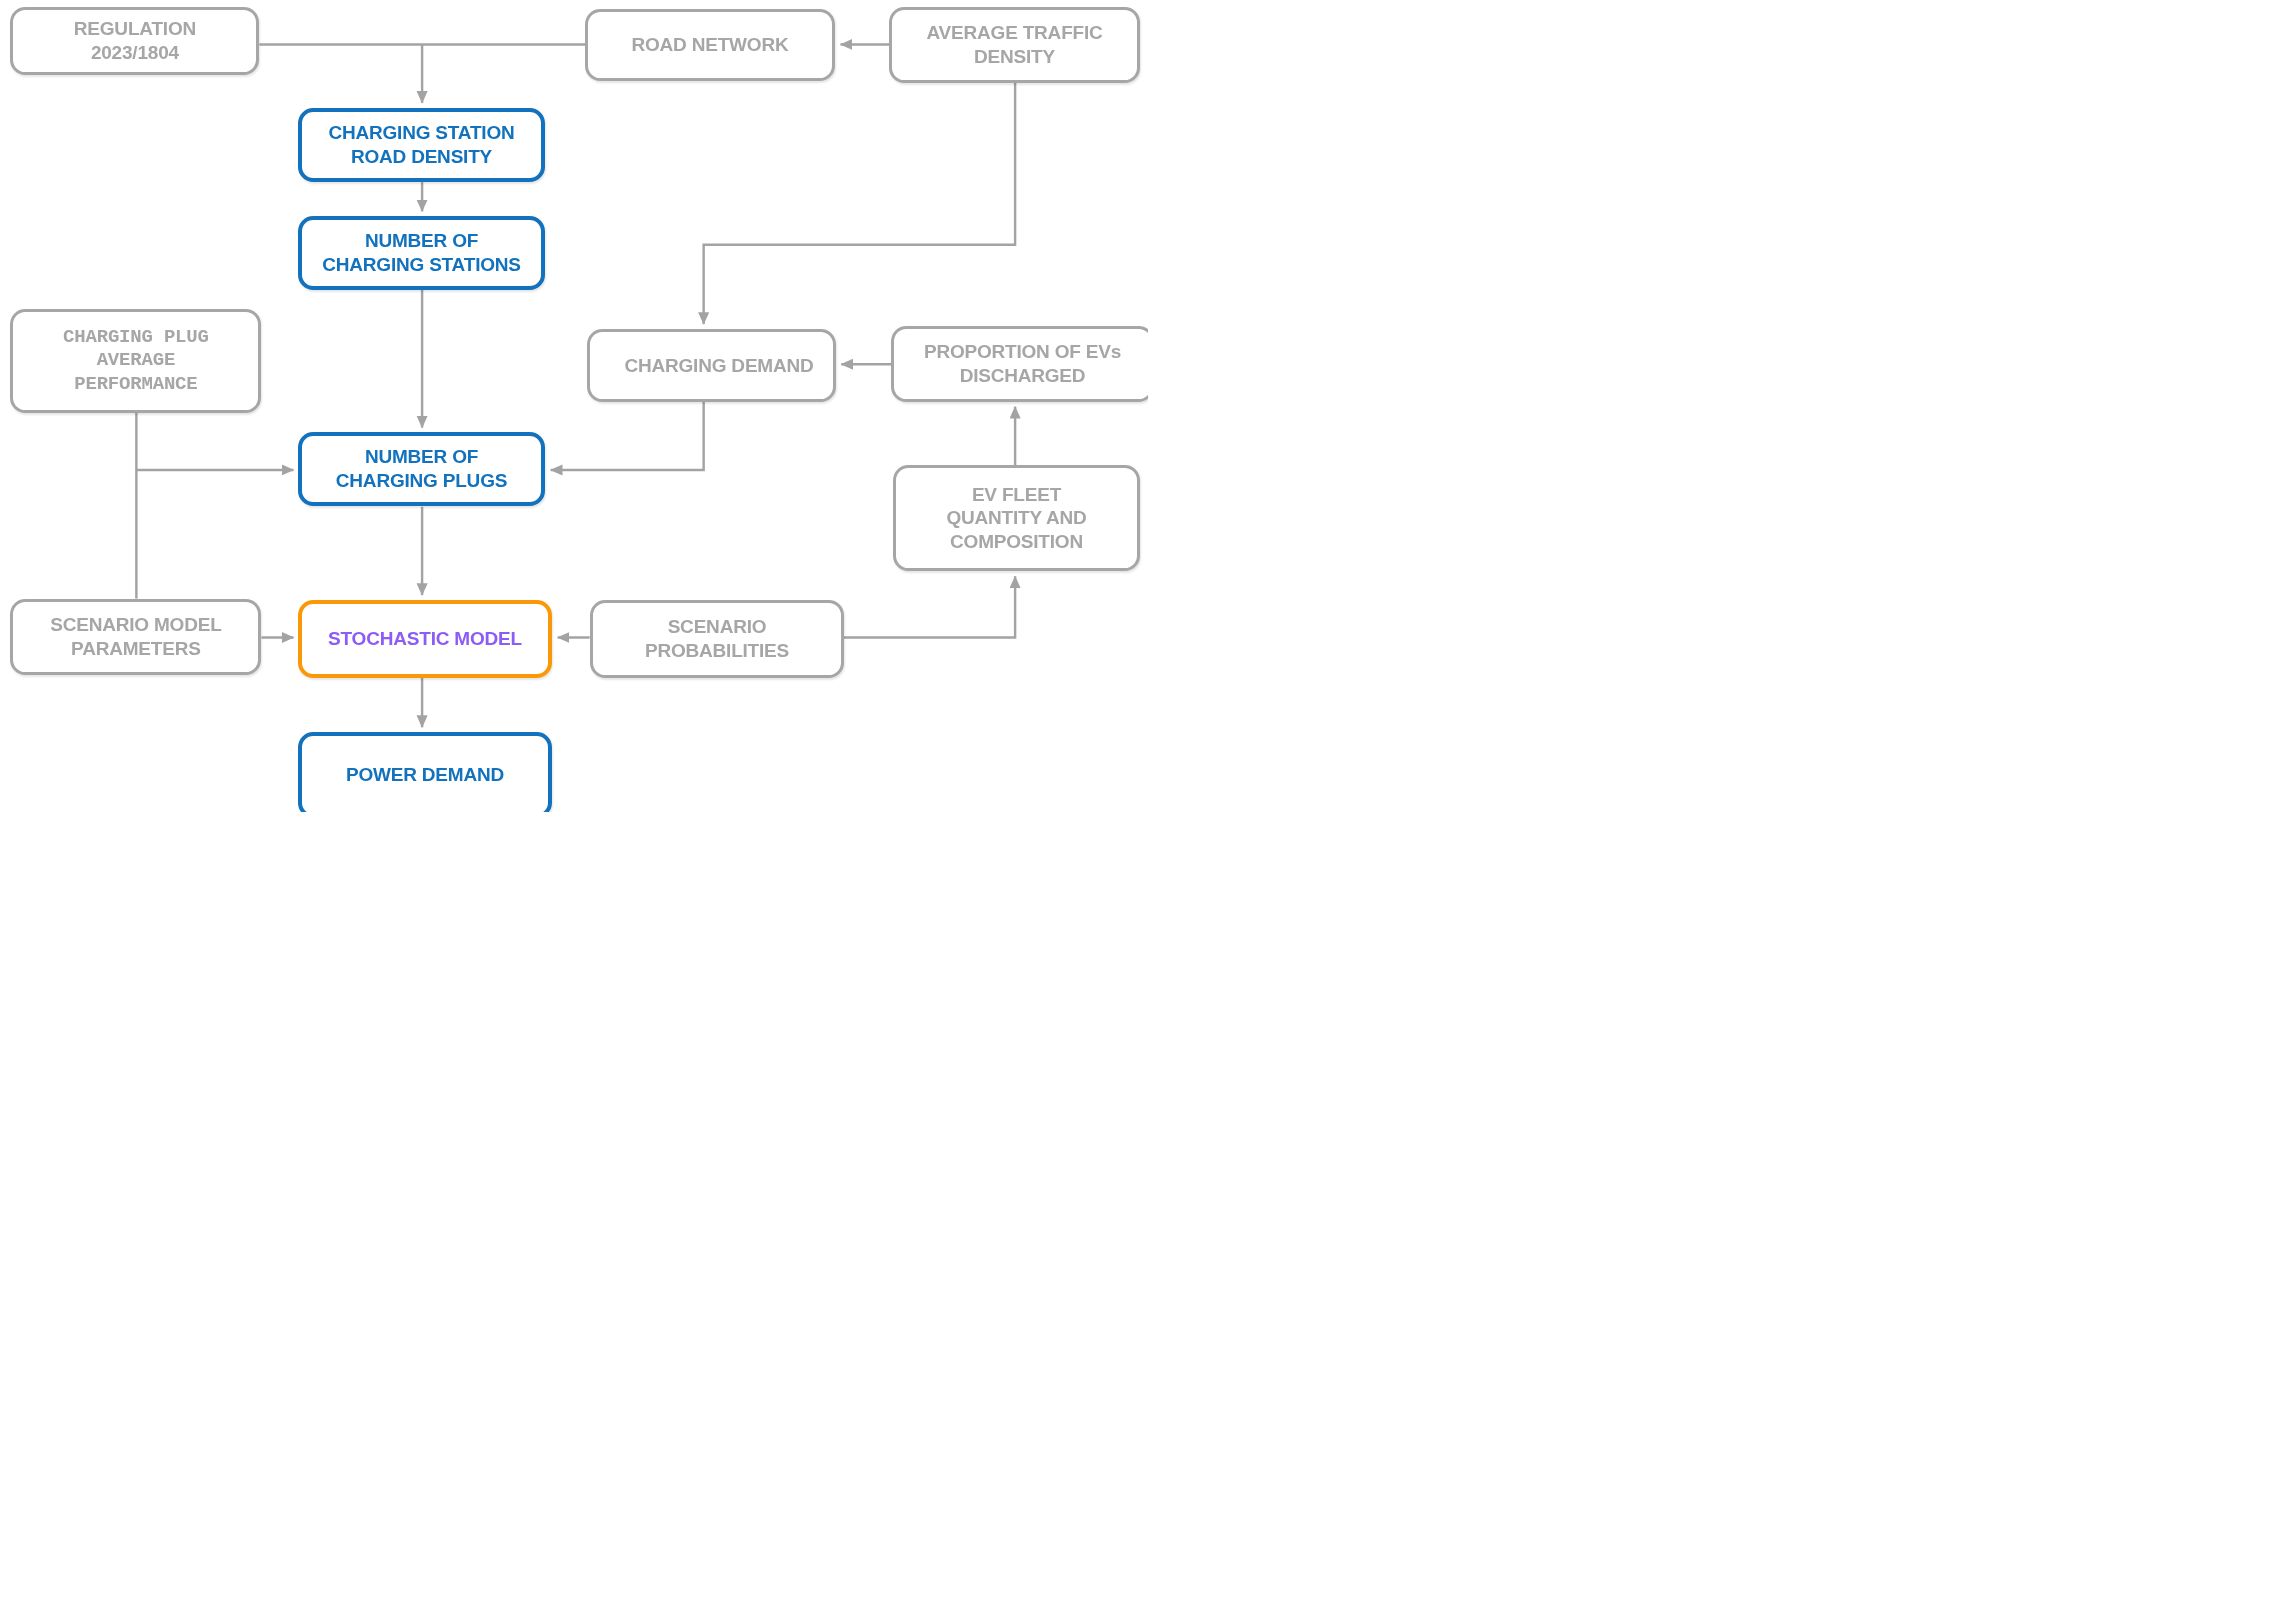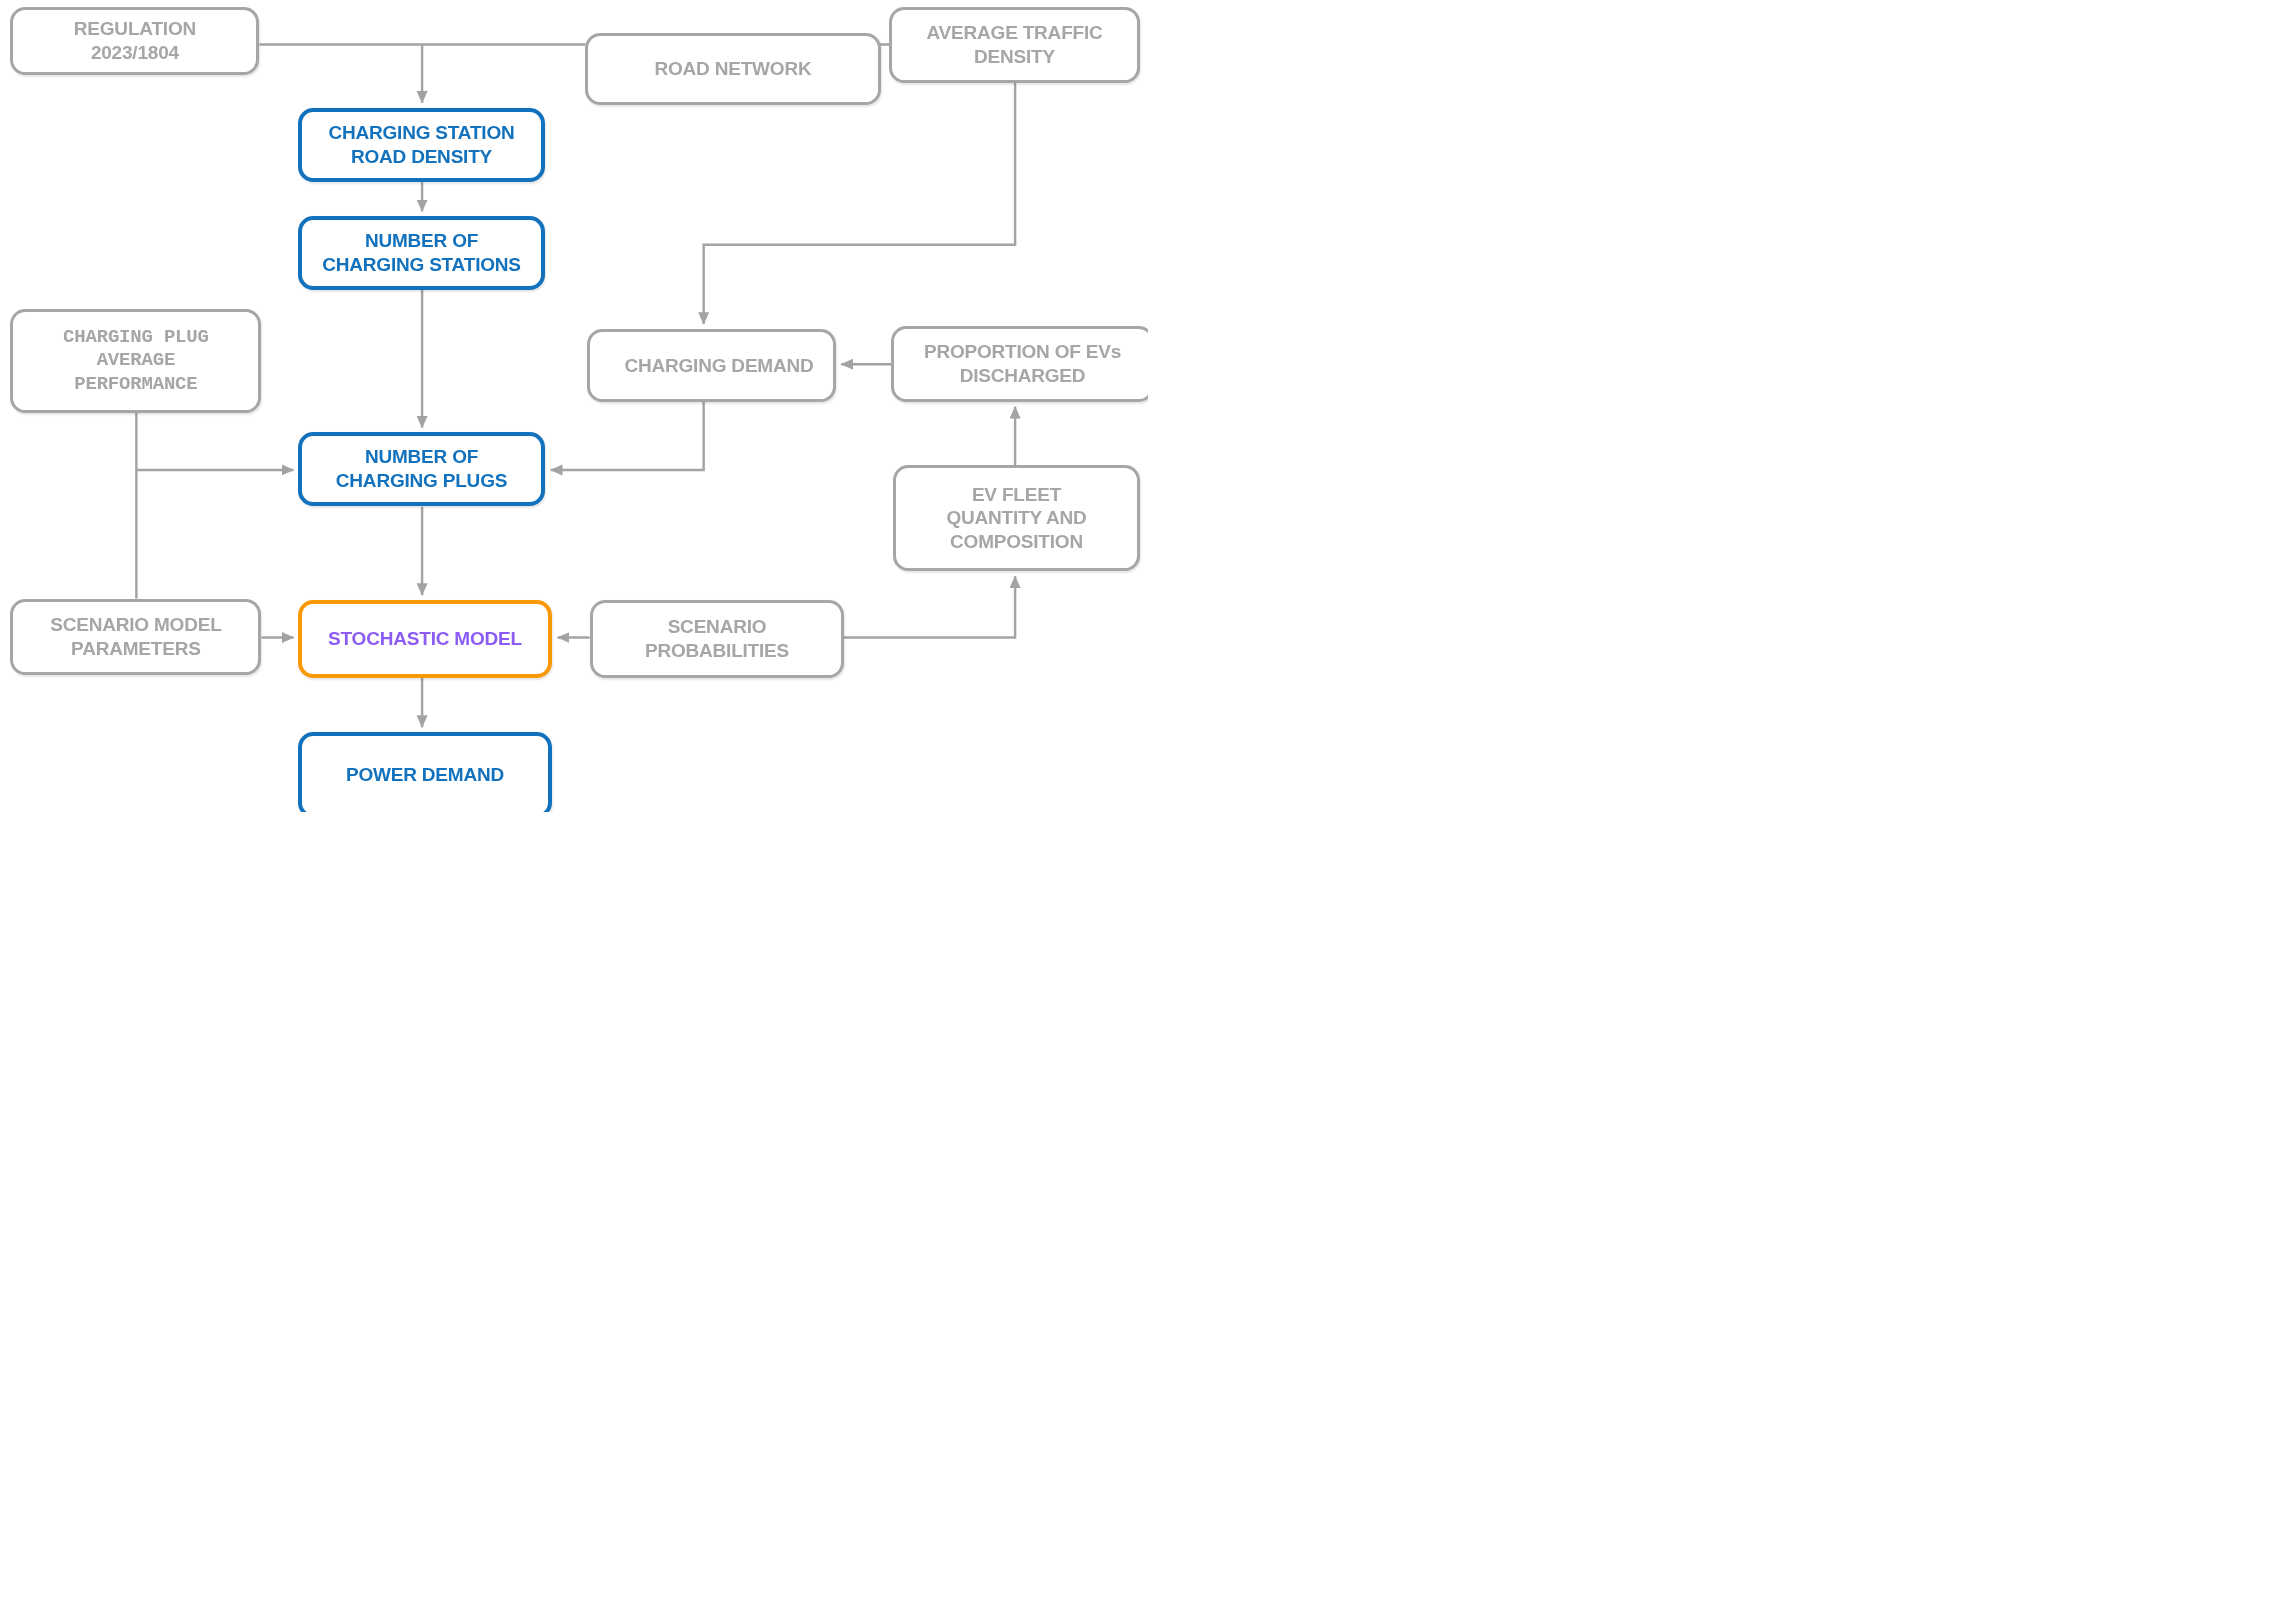--- a/index.html
+++ b/index.html
@@ -75,21 +75,21 @@
         <polyline points="1213,917 1460,917 1460,829" fill="none" stroke="#a3a3a3" stroke-width="3.5" marker-end="url(#arrowhead)"></polyline>
         <polyline points="1460,669 1460,585" fill="none" stroke="#a3a3a3" stroke-width="3.5" marker-end="url(#arrowhead)"></polyline>
         <polyline points="607,975 607,1046" fill="none" stroke="#a3a3a3" stroke-width="3.5" marker-end="url(#arrowhead)"></polyline>
       </g>
   </svg>
   <div id="node-layer">
       <div class="node variant-gray" style="left: 10.4px; top: 7px; width: 249px; height: 68px; text-align: center;">
         <span class="label">REGULATION
 2023/1804</span>
       </div>
-      <div class="node variant-gray" style="left: 585px; top: 9px; width: 296px; height: 72px; margin-top: 24px;">
+      <div class="node variant-gray" style="left: 585px; top: 9px; width: 250px; height: 72px;">
         <span class="label">ROAD NETWORK</span>
       </div>
       <div class="node variant-gray" style="left: 889px; top: 7px; width: 251px; height: 76px;">
         <span class="label">AVERAGE TRAFFIC
 DENSITY</span>
       </div>
       <div class="node variant-blue" style="left: 298px; top: 108px; width: 247px; height: 74px; justify-content: center;">
         <span class="label">CHARGING STATION
 ROAD DENSITY</span>
       </div>

